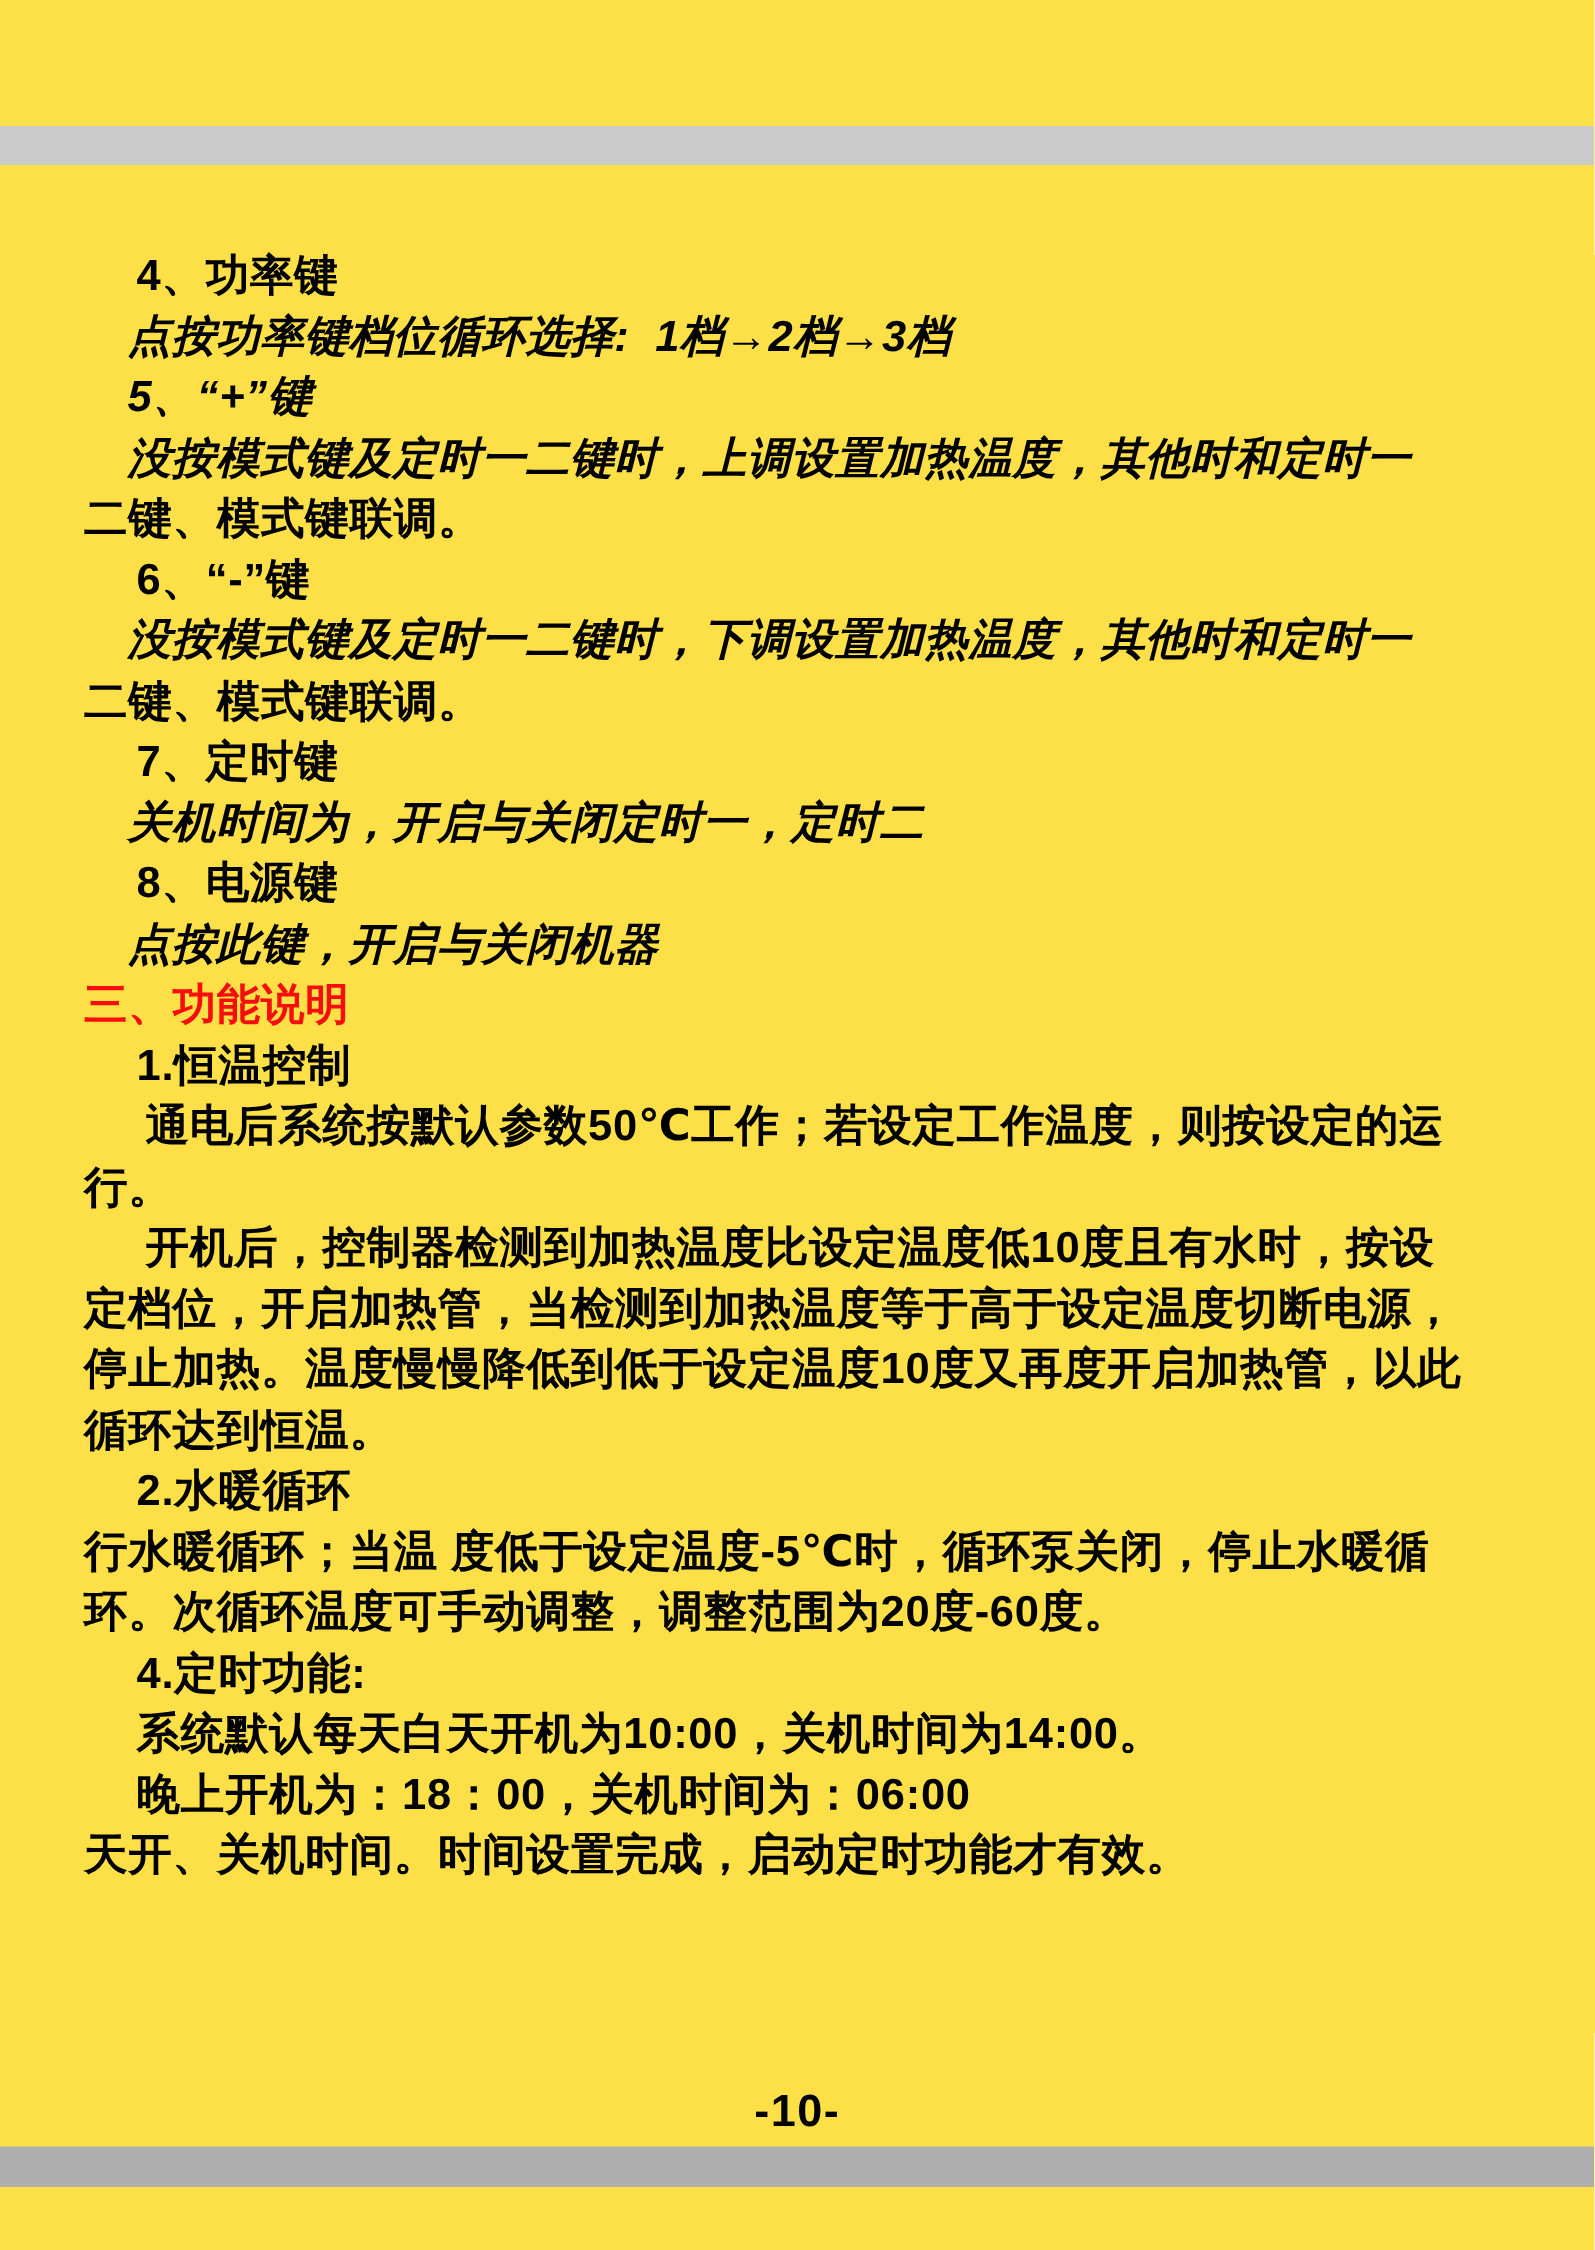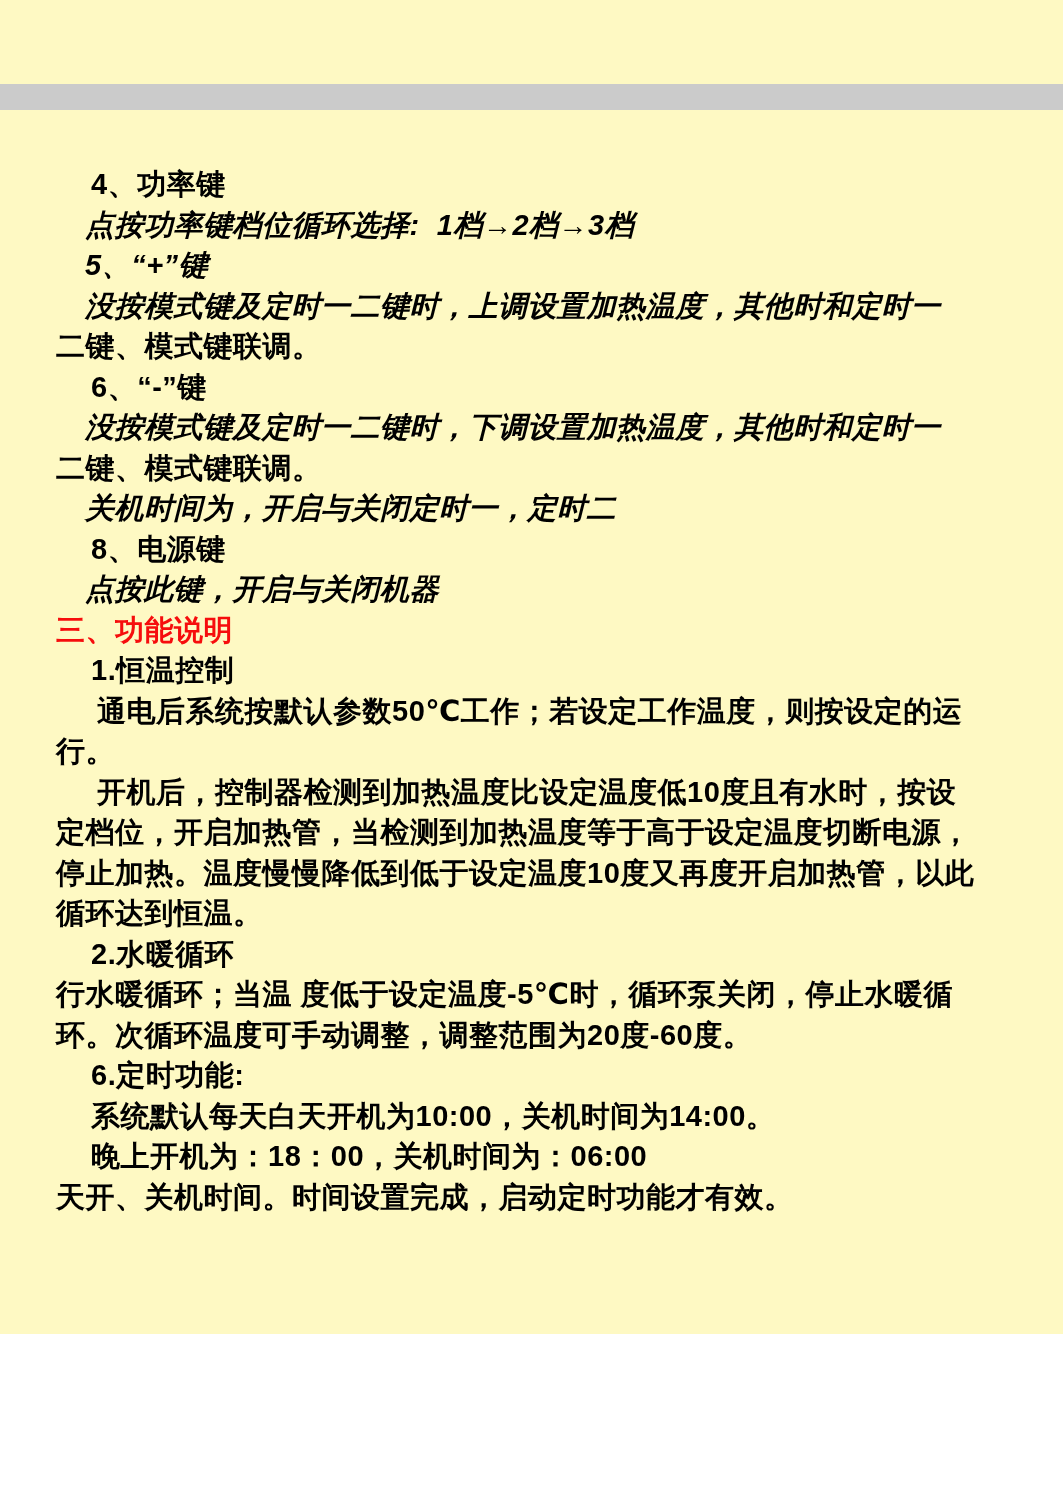--- a/index.html
+++ b/index.html
@@ -1,20 +1,20 @@
 <!DOCTYPE html>
 <html><head>
 <meta charset="utf-8">
 <style>
   html, body { margin: 0; padding: 0; background: #ffffff; }
   .page {
     position: relative;
     width: 1063px;
-    height: 1334px;
-    background: #fef9c3;
+    height: 1500px;
+    background: #fde047;
     overflow: hidden;
     font-family: "Liberation Sans", "DejaVu Sans", sans-serif;
     font-weight: bold;
     color: #000000;
   }
   .bar {
     position: absolute;
     left: 0;
     width: 100%;
   }
@@ -57,36 +57,38 @@
 
   <div class="content">
     <div class="line i2">4、功率键</div>
     <div class="line i1">点按功率键档位循环选择:  1档→2档→3档</div>
     <div class="line i1">5、“+”键</div>
     <div class="line i1">没按模式键及定时一二键时，上调设置加热温度，其他时和定时一</div>
     <div class="line i0">二键、模式键联调。</div>
     <div class="line i2">6、“-”键</div>
     <div class="line i1">没按模式键及定时一二键时，下调设置加热温度，其他时和定时一</div>
     <div class="line i0">二键、模式键联调。</div>
+    <div class="line i2">7、定时键</div>
     <div class="line i1">关机时间为，开启与关闭定时一，定时二</div>
     <div class="line i2">8、电源键</div>
     <div class="line i1">点按此键，开启与关闭机器</div>
     <div class="line i0 red">三、功能说明</div>
     <div class="line i2">1.恒温控制</div>
     <div class="line i3">通电后系统按默认参数50℃工作；若设定工作温度，则按设定的运</div>
     <div class="line i0">行。</div>
     <div class="line i3">开机后，控制器检测到加热温度比设定温度低10度且有水时，按设</div>
     <div class="line i0">定档位，开启加热管，当检测到加热温度等于高于设定温度切断电源，</div>
     <div class="line i0">停止加热。温度慢慢降低到低于设定温度10度又再度开启加热管，以此</div>
     <div class="line i0">循环达到恒温。</div>
     <div class="line i2">2.水暖循环</div>
     <div class="line i0">行水暖循环；当温 度低于设定温度-5℃时，循环泵关闭，停止水暖循</div>
     <div class="line i0">环。次循环温度可手动调整，调整范围为20度-60度。</div>
-    <div class="line i2">6.定时功能:</div>
+    <div class="line i2">4.定时功能:</div>
     <div class="line i2">系统默认每天白天开机为10:00，关机时间为14:00。</div>
     <div class="line i2">晚上开机为：18：00，关机时间为：06:00</div>
     <div class="line i0">天开、关机时间。时间设置完成，启动定时功能才有效。</div>
   </div>
 
+  <div class="page-num">-10-</div>
 
   <div class="bar bottom"></div>
 
 </div>
 
 </body></html>

